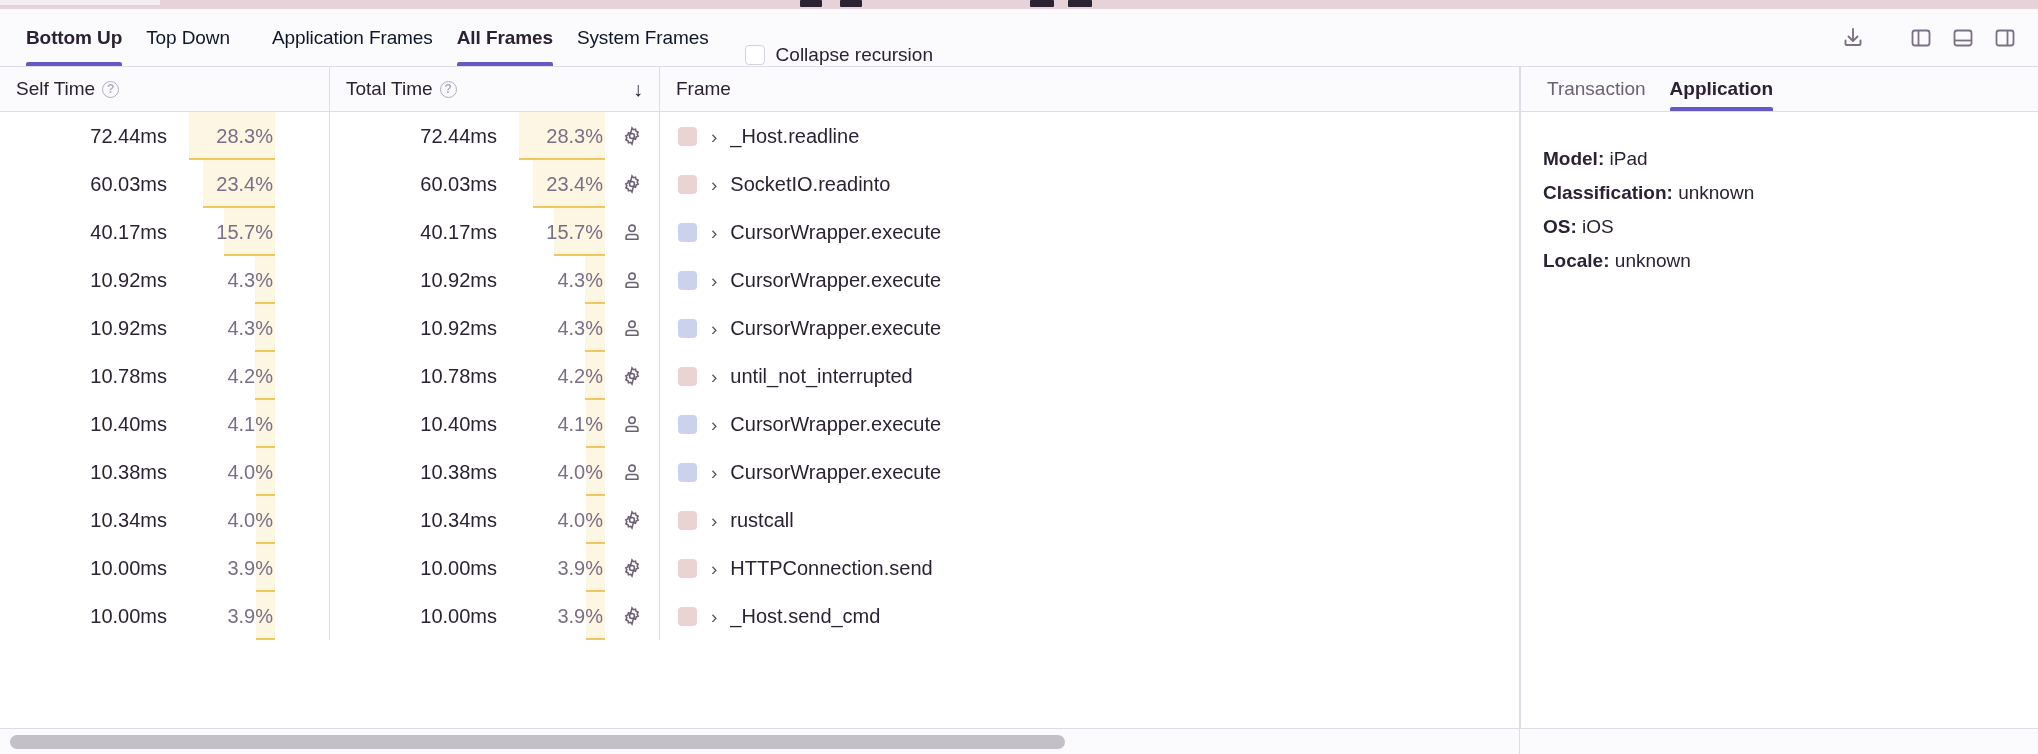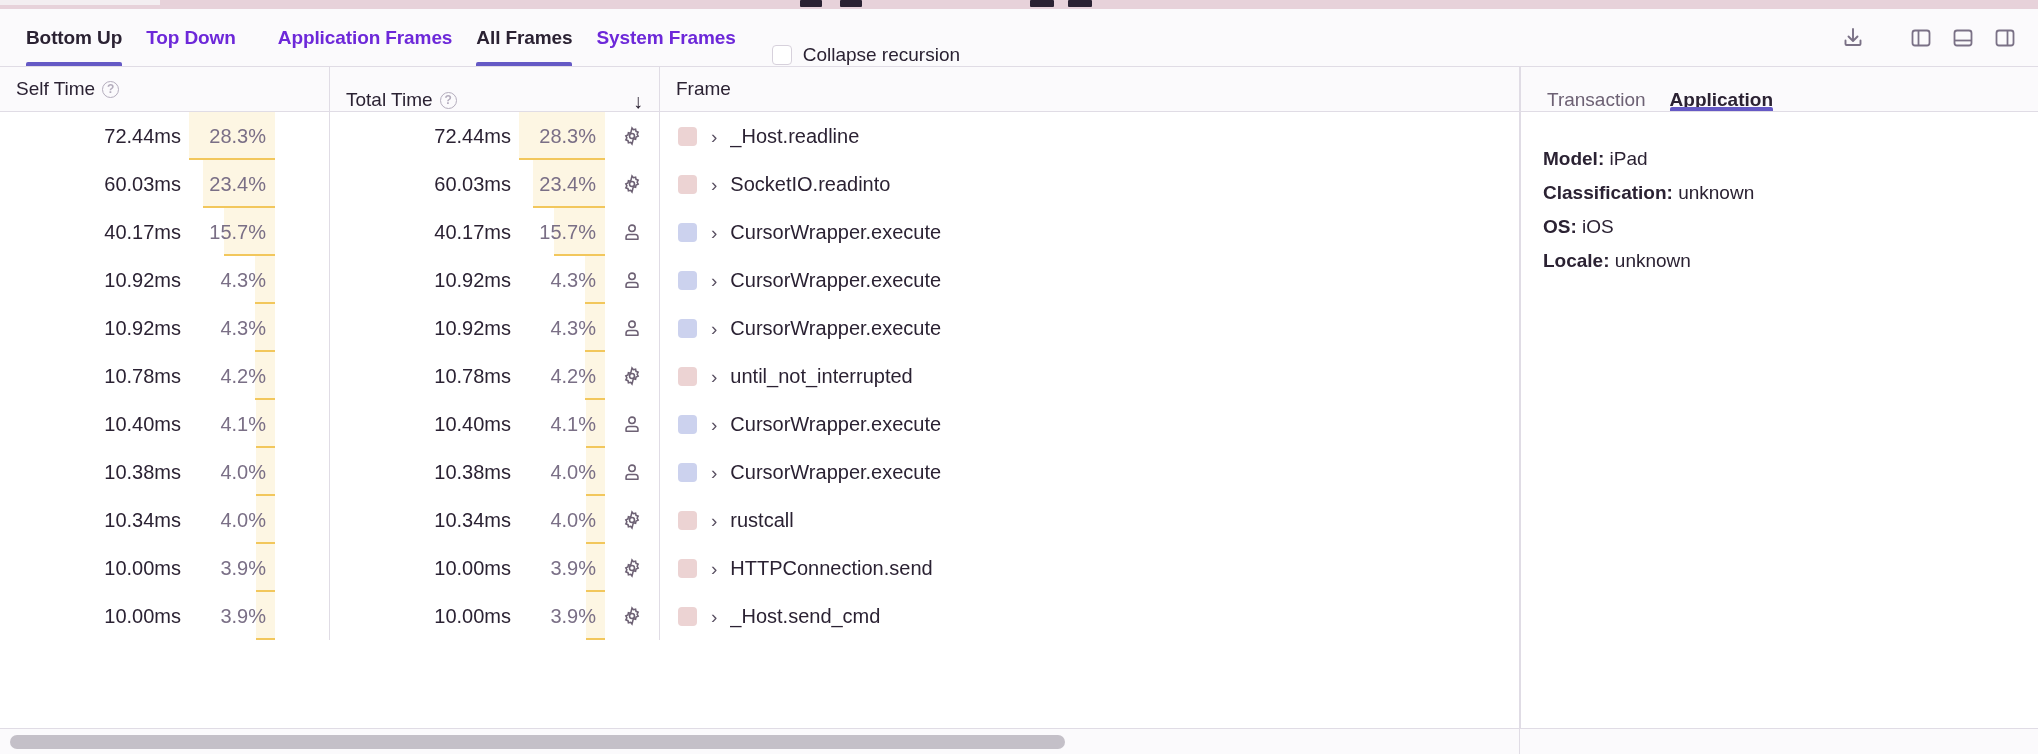--- a/index.html
+++ b/index.html
@@ -35,28 +35,27 @@
     display: flex; align-items: center;
     background: #fbfafc;
     border-bottom: 1px solid #e0dce5;
     padding-left: 14px; padding-right: 16px;
     position: relative;
   }
   .toolbar-left { display: flex; align-items: flex-end; height: 100%; gap: 0; }
   .tab {
     position: relative;
     font-size: 19px;
-    color: #6d28d9;
+    color: #0f172a;
     padding: 0 12px;
     height: 100%;
     display: flex; align-items: center;
     cursor: pointer;
     white-space: nowrap;
     letter-spacing: -0.1px;
-    font-weight: bold;
   }
   .tab.active { color: #2b2233; font-weight: 700; }
   .tab.active::after {
     content: ""; position: absolute;
     left: 12px; right: 12px; bottom: 0;
     height: 4px; background: #6559c5; border-radius: 2px 2px 0 0;
   }
   .tab-sep { width: 18px; }
 
   .collapse-wrap {
@@ -103,21 +102,21 @@
   .th {
     display: flex; align-items: center;
     font-size: 19px; color: #2b2233;
     padding: 0 16px;
     border-right: 1px solid #e0dce5;
     cursor: pointer;
     user-select: none;
     white-space: nowrap;
   }
   .th.col-self  { width: 330px; flex: 0 0 330px; }
-  .th.col-total { width: 330px; flex: 0 0 330px; justify-content: space-between; align-items: flex-end; }
+  .th.col-total { width: 330px; flex: 0 0 330px; justify-content: space-between; }
   .th.col-frame { flex: 1 1 auto; border-right: none; }
   .help {
     display:inline-flex; align-items:center; justify-content:center;
     width: 17px; height: 17px; border-radius: 50%;
     border: 1.6px solid #b4adbd; color: #b4adbd;
     font-size: 12px; line-height: 1; margin-left: 7px;
     font-weight: 700;
   }
   .sort-arrow { color: #2b2233; font-size: 20px; line-height: 1; }
 
@@ -130,30 +129,30 @@
     display: flex; align-items: stretch;
     border-right: 1px solid #e0dce5;
     position: relative;
   }
   .cell-frame { flex: 1 1 auto; display: flex; align-items: center; padding-left: 18px; min-width:0; }
 
   .num {
     flex: 1 1 auto;
     display: flex; align-items: center; justify-content: flex-end;
     font-size: 20px; color: #2b2233;
-    padding-right: 8px;
+    padding-right: 22px;
     white-space: nowrap;
     font-variant-numeric: tabular-nums;
   }
   .pct {
     width: 86px; flex: 0 0 86px;
     position: relative;
     display: flex; align-items: center; justify-content: flex-end;
     font-size: 20px; color: #7a6f86;
-    padding-right: 9px;
+    padding-right: 2px;
     white-space: nowrap;
     font-variant-numeric: tabular-nums;
   }
   .pct .bar {
     position: absolute; right: 0; top: 0; bottom: 0;
     background: #fdf6e3;
     border-bottom: 2px solid #f2c75c;
     z-index: 0;
   }
   .pct .pv { position: relative; z-index: 1; }
@@ -187,21 +186,21 @@
   }
   .side-tabs {
     height: 45px; flex: 0 0 auto;
     display: flex; align-items: flex-end;
     background: #fbfafc;
     border-bottom: 1px solid #e0dce5;
     padding-left: 14px;
   }
   .stab {
     position: relative; height: 100%;
-    display: flex; align-items: flex-end;
+    display: flex; align-items: center;
     padding: 0 12px; font-size: 19px; color: #6d6174;
     cursor: pointer; white-space: nowrap;
   }
   .stab.active { color: #2b2233; font-weight: 700; }
   .stab.active::after {
     content: ""; position: absolute; left: 12px; right: 12px; bottom: 0;
     height: 4px; background: #6559c5; border-radius: 2px 2px 0 0;
   }
   .side-body { padding: 30px 0 0 22px; }
   .kv { font-size: 19px; line-height: 34px; color: #2b2233; white-space: nowrap; }

